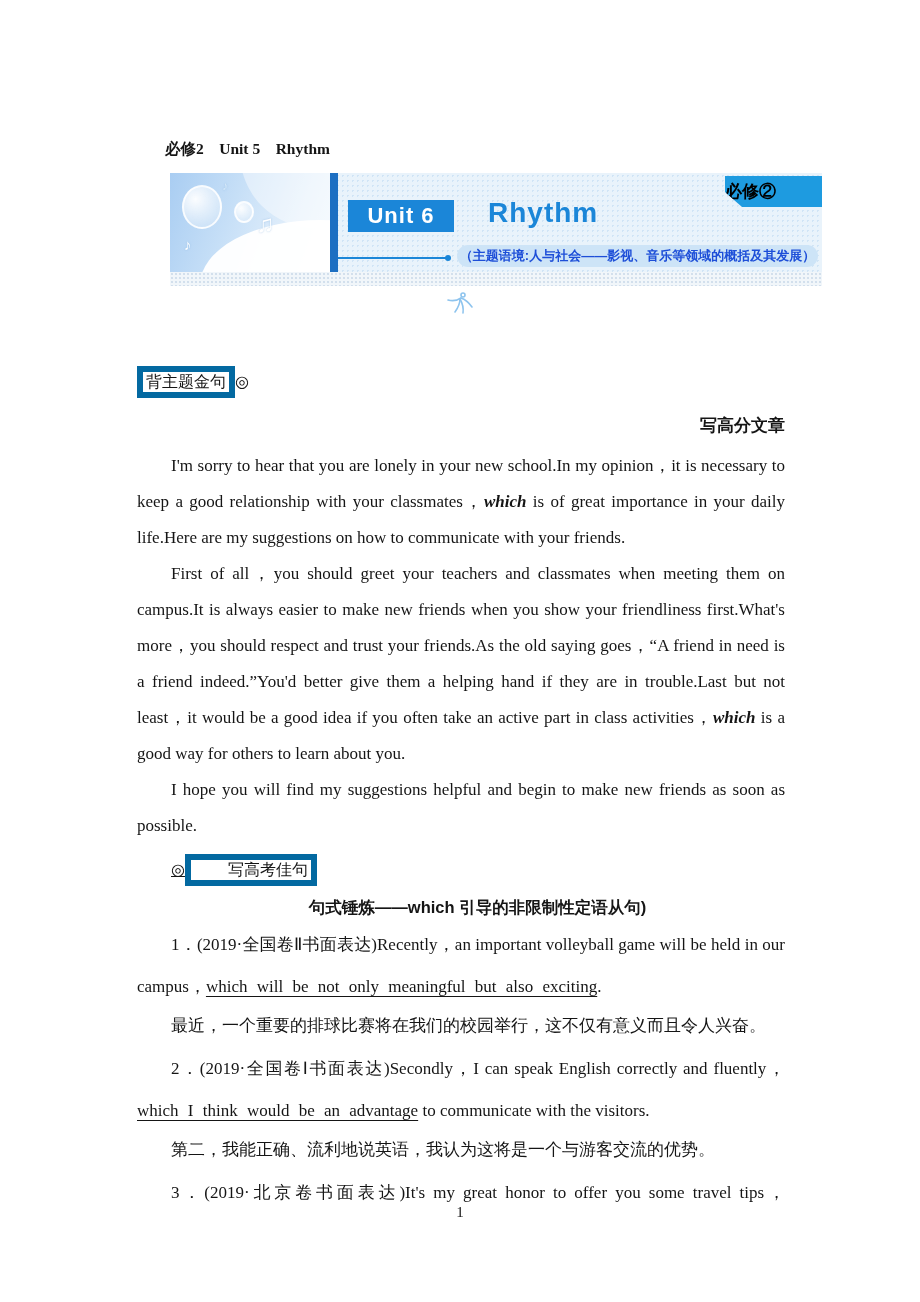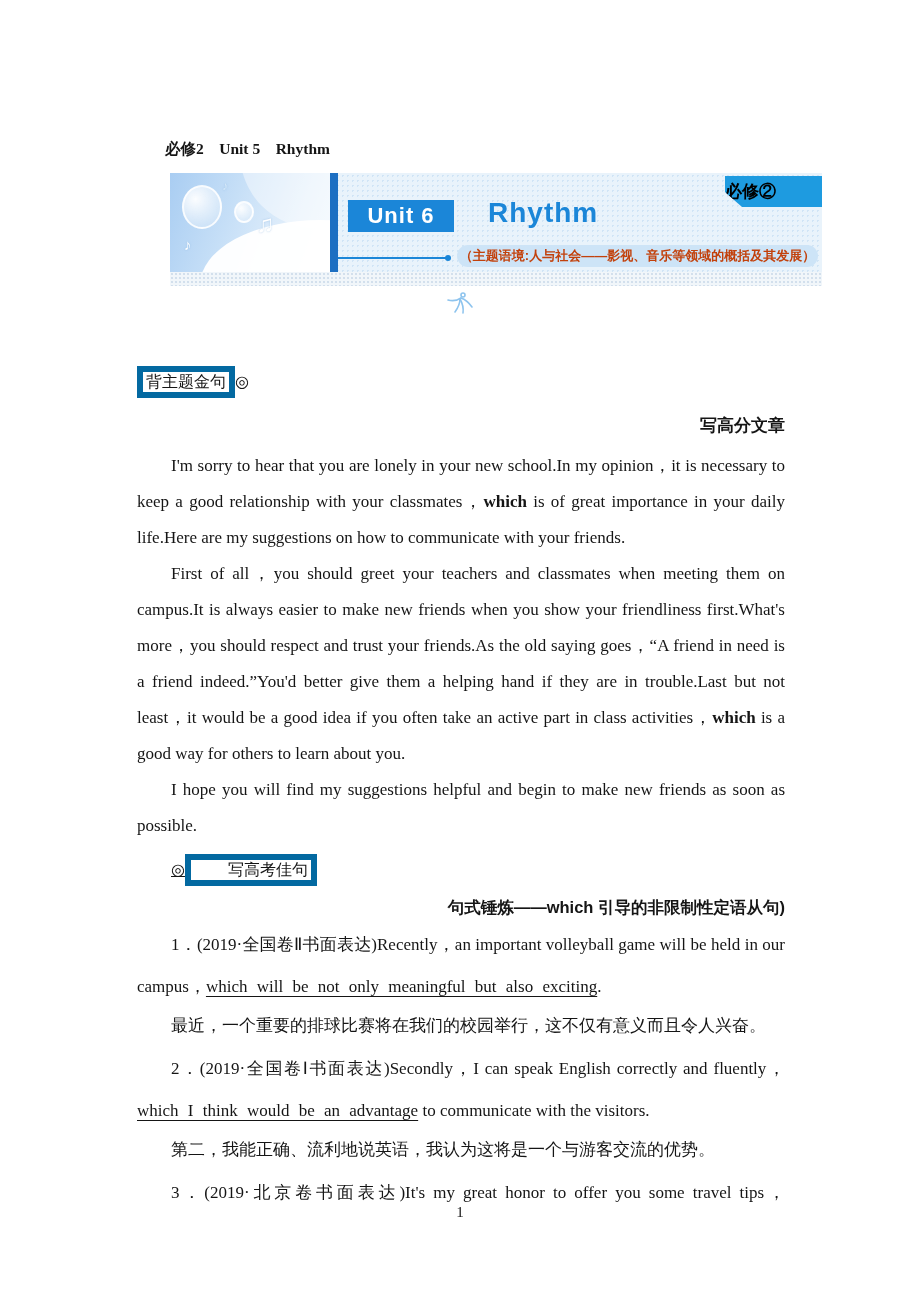--- a/index.html
+++ b/index.html
@@ -34,21 +34,21 @@
   .unit-title{position:absolute;left:318px;top:24px;color:#1b86d8;
           font-family:"Liberation Sans",sans-serif;font-weight:bold;font-size:28px;letter-spacing:1px;}
   .edition-badge{position:absolute;right:0;top:3px;width:97px;height:31px;background:#1e9be0;
           color:#000000;font-family:"Liberation Sans",sans-serif;font-weight:bold;font-size:17px;
           line-height:31px;text-align:left;
           clip-path:polygon(0 0,100% 0,100% 100%,17px 100%,0 calc(100% - 15px));}
   .divider-line{position:absolute;left:168px;top:84px;width:108px;height:2px;background:#1b86d8;}
   .divider-line::after{content:"";position:absolute;right:-5px;top:-2px;width:6px;height:6px;
           background:#1b86d8;border-radius:50%;}
   .banner-subtitle{position:absolute;left:287px;right:4px;top:72px;height:22px;background:#cde4f7;
-          border-radius:11px;color:#c2410c;font-family:"Liberation Sans",sans-serif;font-weight:bold;
+          border-radius:11px;color:#1d4ed8;font-family:"Liberation Sans",sans-serif;font-weight:bold;
           font-size:13px;line-height:22px;text-align:center;white-space:nowrap;}
   .banner-strip{position:absolute;left:170px;top:272px;width:652px;height:14px;background:#f1f6fa;
           background-image:radial-gradient(rgba(185,205,225,.55) 1px,transparent 1px);
           background-size:4px 4px;}
 
   
   .daily-wrap{position:absolute;left:0;top:291px;width:920px;text-align:center;}
   .dancer{display:block;margin:0 auto;height:24px;}
   .daily-title{font-size:38px;font-weight:bold;font-style:italic;color:#1f8be2;
           letter-spacing:4px;font-family:"Liberation Serif",serif;
@@ -60,25 +60,25 @@
   .label-row{line-height:24px;text-align:left;}
   .boxed{display:inline-block;border:6px solid #0369a1;padding:0 3px;line-height:20px;
           font-size:16px;}
   .marker{font-size:16px;}
   .essay-heading{font-family:"Liberation Sans",sans-serif;font-weight:bold;font-size:17px;
           line-height:24px;margin-top:16px;text-align:right;}
   .essay{margin-top:10px;}
   .essay p{margin:0;text-indent:2em;}
   .exam-label-row{margin-top:10px;line-height:26px;text-indent:2em;text-align:left;text-decoration:underline;}
   .pattern-heading{margin-top:8px;line-height:26px;text-indent:2em;
-          font-family:"Liberation Sans",sans-serif;font-weight:bold;font-size:16.5px;text-align:right;}
+          font-family:"Liberation Sans",sans-serif;font-weight:bold;font-size:16.5px;text-align:center;}
   .exam-item .sentence{margin:4px 0 0 0;line-height:42px;text-indent:2em;}
   .exam-item .translation{margin:0;line-height:36px;text-indent:2em;}
   .justify-last{text-align-last:justify;}
-  .rt-b{font-weight:bold;}
+  .rt-b{font-weight:bold;font-style:italic;}
   .rt-u{text-decoration:underline;text-underline-offset:4px;word-spacing:5px;}
 
   .page-number{position:absolute;left:0;top:1204px;width:920px;text-align:center;
           font-size:15px;}
 </style>
 </head>
 <body>
 
 <div class="page">
 

